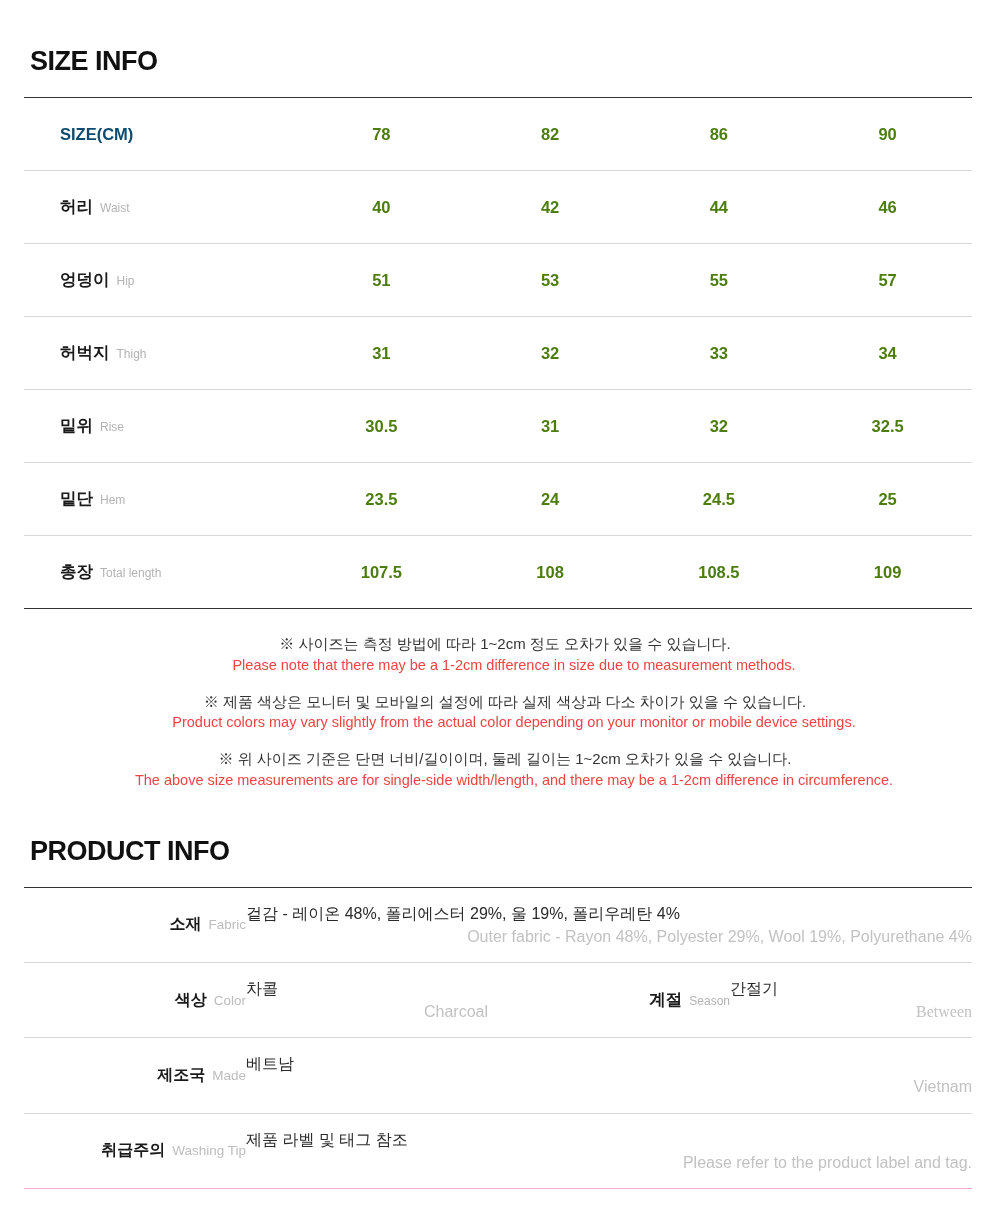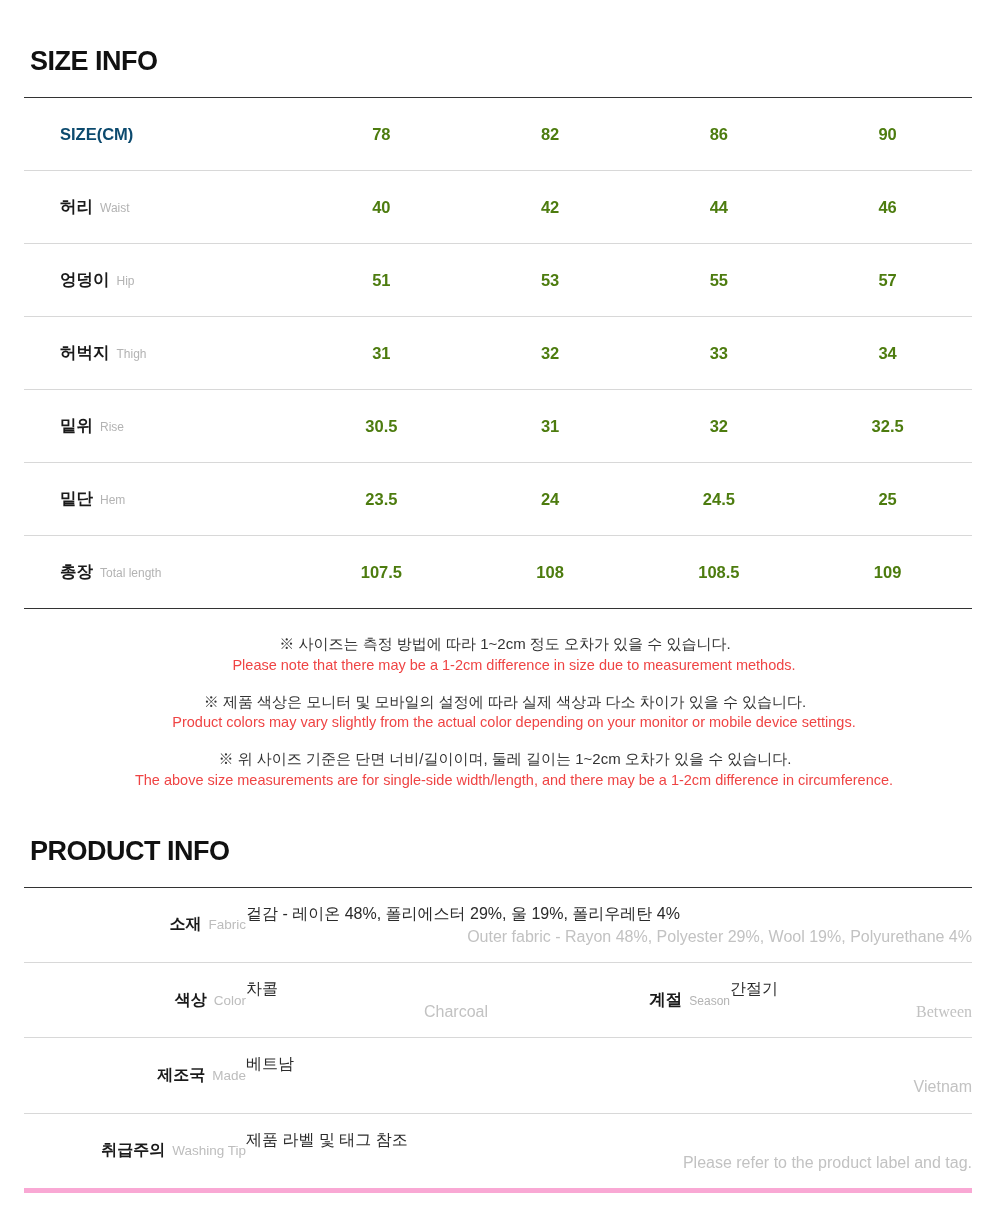--- a/index.html
+++ b/index.html
@@ -111,21 +111,21 @@
     border-collapse: collapse;
     table-layout: fixed;
   }
   .product-table tr {
     border-top: 1px solid #d8d8d8;
   }
   .product-table tr:first-child {
     border-top: 1px solid #333333;
   }
   .product-table tr:last-child {
-    border-bottom: 5px solid #f9a8d4;
+    border-bottom: 1px solid #f9a8d4;
   }
   .product-table td {
     vertical-align: middle;
     padding: 14px 0;
   }
   .pt-label {
     width: 222px;
     text-align: right;
     padding-right: 18px;
     white-space: nowrap;

